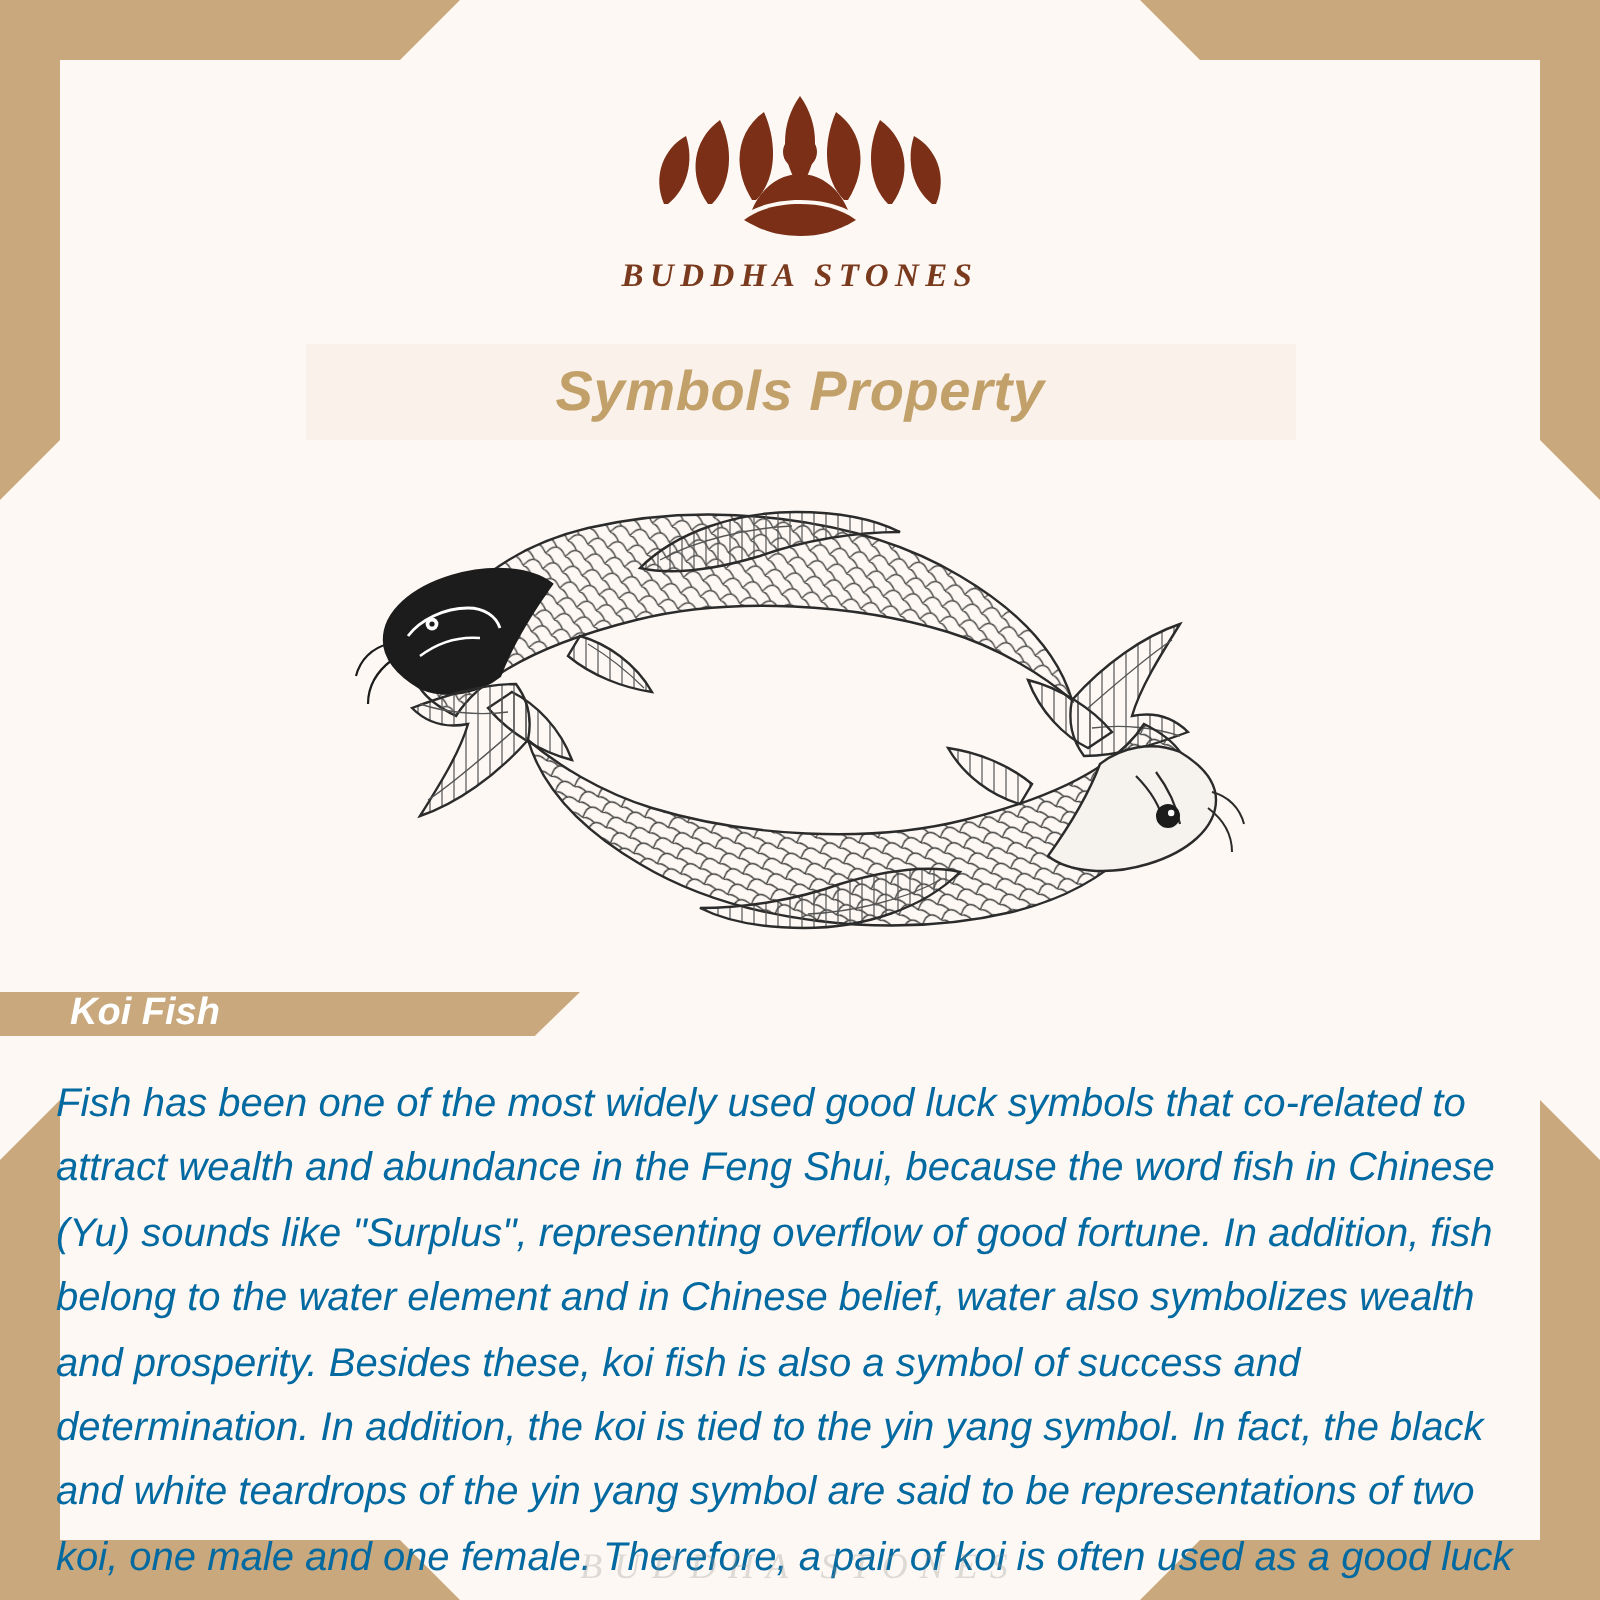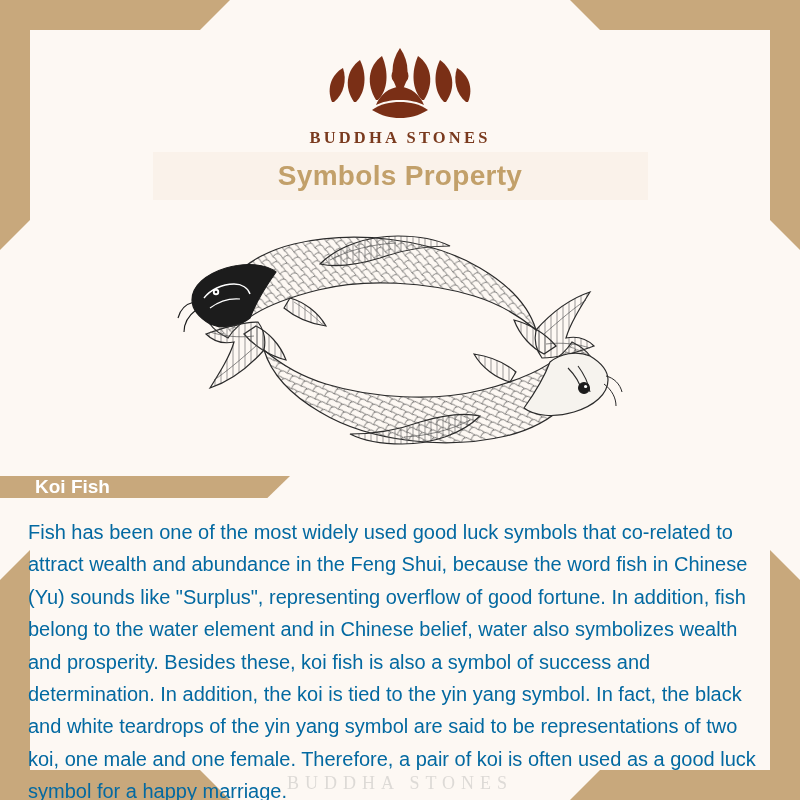--- a/index.html
+++ b/index.html
@@ -12,20 +12,21 @@
     overflow: hidden;
     font-family: "Liberation Sans", sans-serif;
     background: #ffffff;
   }
   .page {
     position: relative;
     width: 800px;
     height: 800px;
     background: #fdf8f3;
     overflow: hidden;
+    font-style: italic;
   }
   
   .corner {
     position: absolute;
     background: #c9a87a;
     pointer-events: none;
   }
   .corner-tl {
     top: 0; left: 0;
     width: 230px; height: 30px;
@@ -97,21 +98,21 @@
     margin-top: 4px;
     font-size: 16.5px;
     font-weight: bold;
     letter-spacing: 3.2px;
     color: #7a3a1e;
     font-family: "Liberation Serif", serif;
   }
 
   
   .title-bar {
-    margin: 4px auto 0 auto;
+    margin: 24px auto 0 auto;
     width: 495px;
     height: 48px;
     background: #faf2ea;
     display: flex;
     align-items: center;
     justify-content: center;
   }
   .title-bar .title-text {
     font-size: 28px;
     font-weight: bold;

